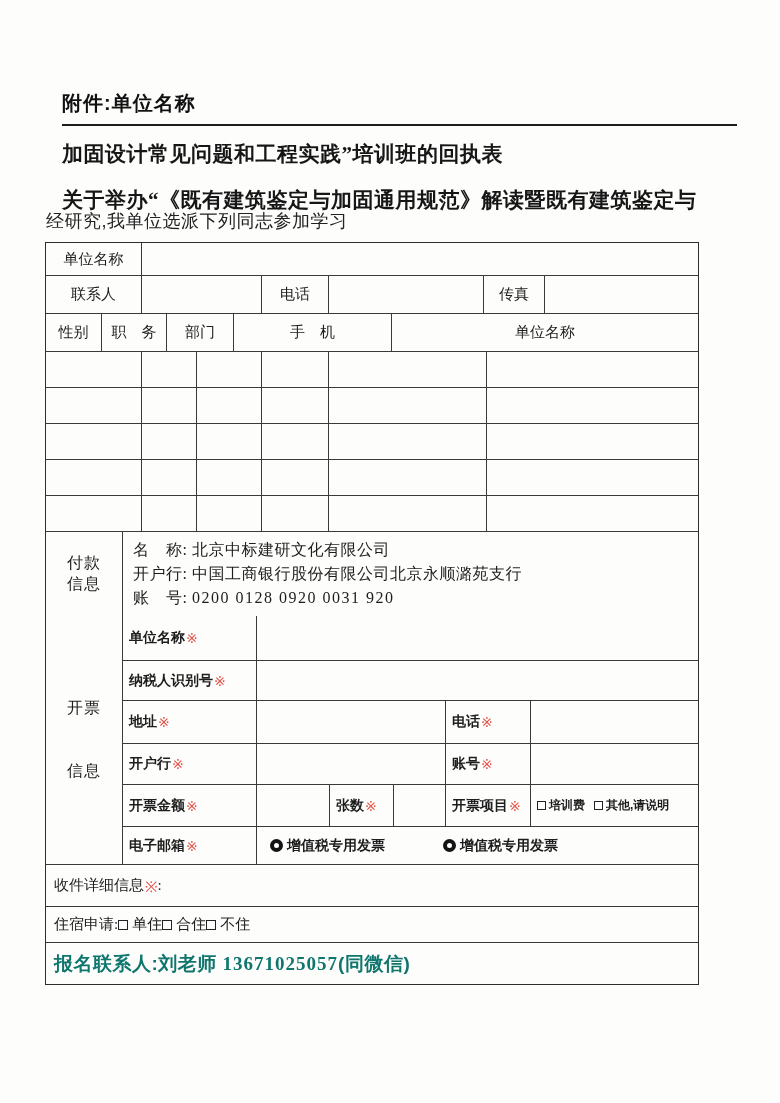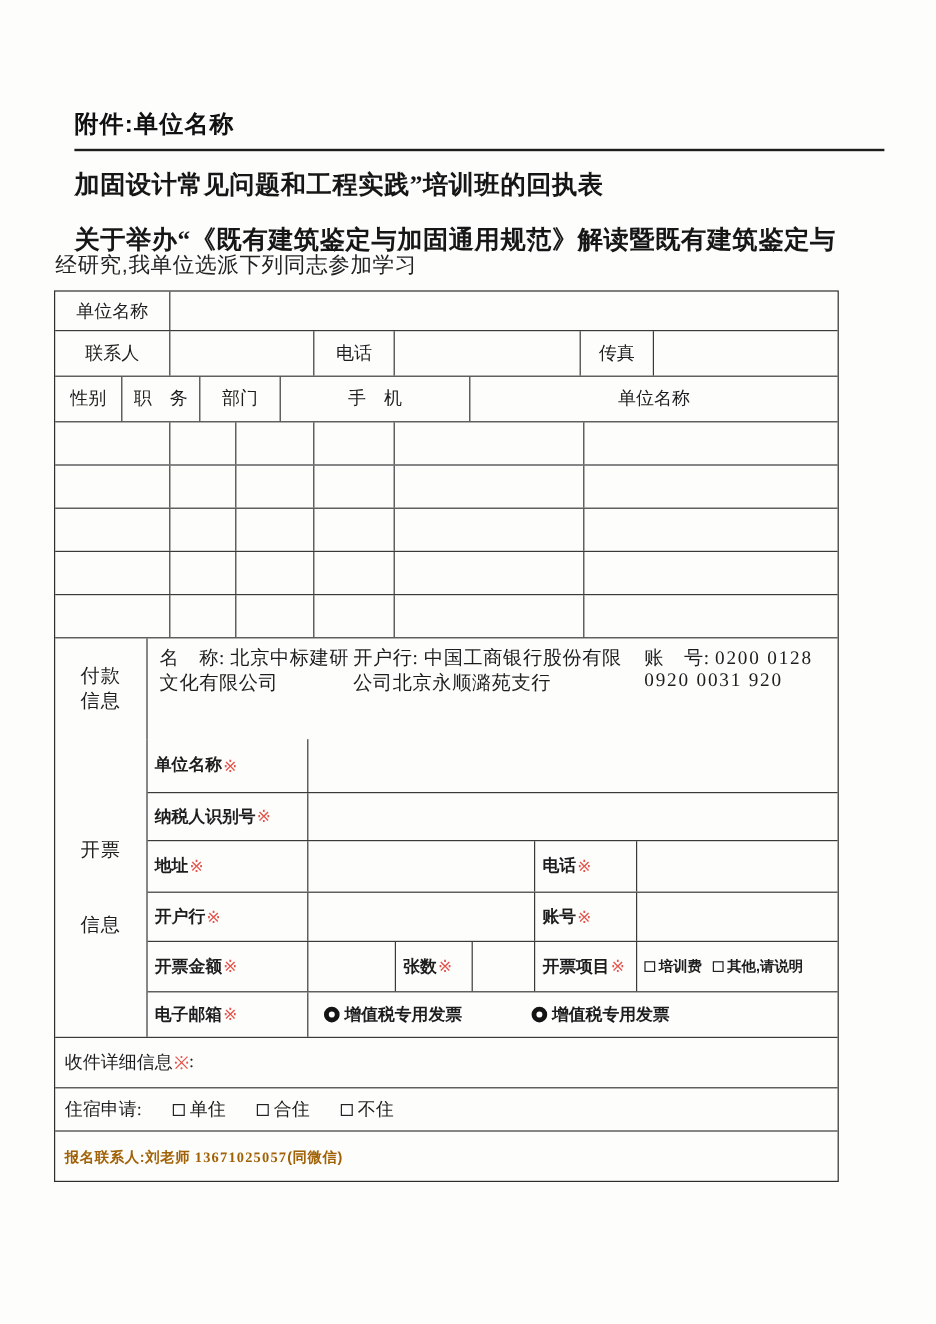--- a/index.html
+++ b/index.html
@@ -55,21 +55,21 @@
   .section{display:flex;box-sizing:border-box;}
   .section + .row, .row + .section{border-top:1px solid #3a3a3a;}
   .section-label{
     width:76px;box-sizing:border-box;
     display:flex;flex-direction:column;align-items:center;justify-content:center;
     font-size:16px;letter-spacing:1px;
   }
   .section-body{flex:1;border-left:1px solid #3a3a3a;box-sizing:border-box;}
   .section-body .row:first-child{border-top:none;}
 
-  .pay-body{display:flex;flex-direction:row;justify-content:center;gap:3px;padding:6px 0 6px 10px;font-size:16px;}
+  .pay-body{display:flex;flex-direction:column;justify-content:center;gap:3px;padding:6px 0 6px 10px;font-size:16px;}
   .pay-line{letter-spacing:0.5px;}
   .pay-line .num{letter-spacing:1.5px;}
 
   .inv-label{
     width:133px;
     font-family:"Liberation Sans","DejaVu Sans",sans-serif;
     font-weight:600;font-size:14px;
   }
   .mark{color:#e4544b;font-weight:normal;margin-left:1px;}
 
@@ -84,26 +84,26 @@
     display:inline-block;width:13px;height:13px;
     border:4px solid #141414;border-radius:50%;box-sizing:border-box;
     margin-right:4px;vertical-align:-2px;background:#fff;flex:none;
   }
   .opt{display:inline-flex;align-items:center;font-family:"Liberation Sans","DejaVu Sans",sans-serif;}
 
   .invoice-options{font-size:12px;font-weight:600;gap:9px;display:flex;text-align:right;}
   .type-options{gap:58px;display:flex;font-size:14px;font-weight:600;padding-left:7px;}
 
   .footer-red{
-    color:#a16207;
+    color:#0f766e;
     font-family:"Liberation Sans","DejaVu Sans",sans-serif;
-    font-weight:bold;font-size:12px;letter-spacing:0.5px;
+    font-weight:bold;font-size:19px;letter-spacing:0.5px;
   }
   .footer-red .phone-num{font-family:"Liberation Serif","DejaVu Serif",serif;font-weight:bold;letter-spacing:1px;}
-  .accommodation{gap:26px;display:flex;}
+  .accommodation{display:flex;}
 </style>
 </head>
 <body>
 
 <div class="page">
 
   <div class="attachment">附件:单位名称</div>
 
   <div class="heading">
     <div>加固设计常见问题和工程实践”培训班的回执表</div>

